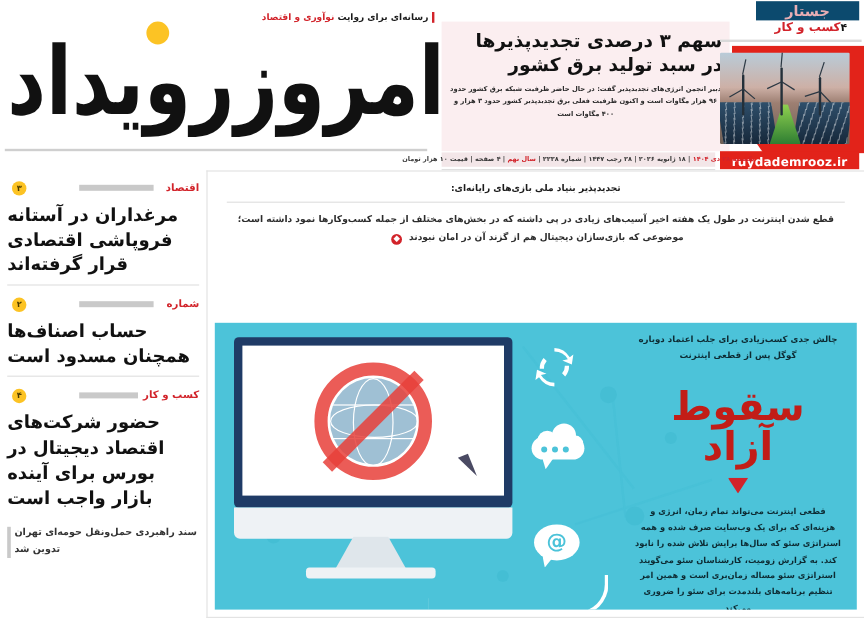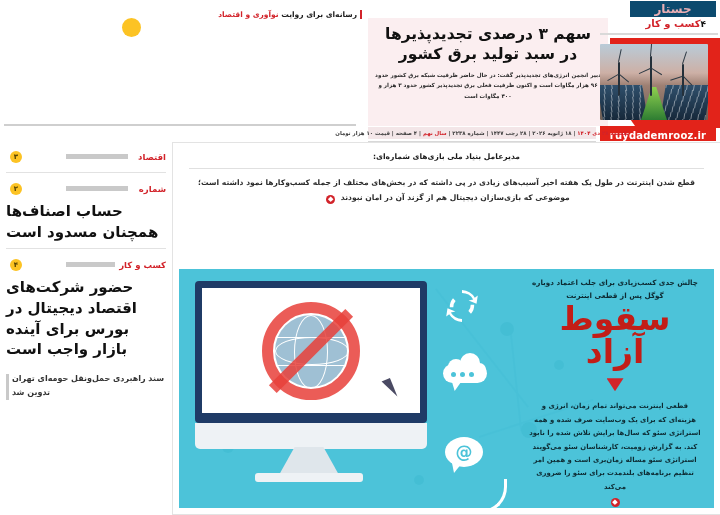--- a/index.html
+++ b/index.html
@@ -44,21 +44,21 @@
   }
 
   
   .top-story {
     position: absolute; left: 368px; top: 18px; width: 240px; height: 108px;
     background: #fbeef0;
     padding: 6px 6px 2px 6px;
   }
   .top-story h1 {
     font-size: 15.5px; line-height: 1.32; font-weight: bold; color: #111;
-    text-align: center; letter-spacing: -0.4px;
+    text-align: right; letter-spacing: -0.4px;
   }
   .top-story .deck {
     margin-top: 5px;
     font-size: 5.6px; line-height: 1.85; font-weight: bold; color: #2a2a2a;
     text-align: center;
   }
 
   
   .corner { position: absolute; left: 596px; top: 0px; width: 124px; height: 145px; }
   .jostar-bar {
@@ -262,21 +262,21 @@
   }
   .at-glyph {
     position: absolute; left: 0; top: 0; width: 38px; height: 30px; line-height: 30px;
     text-align: center; color: #4cc3d9; font-size: 17px; font-weight: bold;
   }
 
   
   .fcol { position: absolute; right: 10px; top: 8px; width: 178px; height: 100%; text-align: center; }
   .f-kicker { font-size: 7.2px; line-height: 1.75; font-weight: bold; color: #0d2b33; }
   .f-title {
-    margin-top: 0; font-size: 33px; font-weight: bold; color: #c21d17;
+    margin-top: 20px; font-size: 33px; font-weight: bold; color: #c21d17;
     letter-spacing: -1px; line-height: 1;
   }
   .f-arrow {
     margin: 10px auto 0; width: 17px; height: 13px; background: #d2232a;
     clip-path: polygon(0 0, 100% 0, 50% 100%);
   }
   .f-body {
     margin-top: 9px; font-size: 6.9px; line-height: 1.95; font-weight: bold; color: #0d2b33;
     text-align: center; padding: 0 2px;
   }
@@ -288,20 +288,24 @@
 </head>
 <body>
 
 <div id="page">
 
   <div id="header">
 
     <div class="masthead">
       <div class="tagline">
         <span>رسانه‌ای برای روایت </span><span class="accent">نوآوری و اقتصاد</span>
+      </div>
+      <div class="logo-wrap">
+        <span class="logo-text">رویداد</span>
+        <span class="logo-text red">امروز</span>
       </div>
       <div class="masthead-rule"></div>
     </div>
 
     <div class="top-story">
       <h1>
         <span>سهم ۳ درصدی تجدیدپذیرها</span><br>
         <span>در سبد تولید برق کشور</span>
       </h1>
       <div class="deck">دبیر انجمن انرژی‌های تجدیدپذیر گفت: در حال حاضر ظرفیت شبکه برق کشور حدود ۹۶ هزار مگاوات است و اکنون ظرفیت فعلی برق تجدیدپذیر کشور حدود ۳ هزار و ۴۰۰ مگاوات است</div>
@@ -364,20 +368,21 @@
   </div>
 
   <div id="sidebar">
 
     <div class="side-item">
       <div class="side-head">
         <div class="side-page">۳</div>
         <div class="side-catbar"></div>
         <div class="side-cat">اقتصاد</div>
       </div>
+      <div class="side-title">مرغداران در آستانه فروپاشی اقتصادی قرار گرفته‌اند</div>
       <div class="side-sep"></div>
     </div>
 
     <div class="side-item">
       <div class="side-head">
         <div class="side-page">۲</div>
         <div class="side-catbar"></div>
         <div class="side-cat">شماره</div>
       </div>
       <div class="side-title">حساب اصناف‌ها همچنان مسدود است</div>
@@ -390,21 +395,21 @@
         <div class="side-catbar"></div>
         <div class="side-cat">کسب و کار</div>
       </div>
       <div class="side-title">حضور شرکت‌های اقتصاد دیجیتال در بورس برای آینده بازار واجب است</div>
     </div>
 
     <div class="side-brief">سند راهبردی حمل‌ونقل حومه‌ای تهران تدوین شد</div>
   </div>
 
   <div id="main">
-    <div class="kicker">مدیرعامل بنیاد ملی بازی‌های شماره‌ای:</div>
+    <div class="kicker">تجدیدپذیر بنیاد ملی بازی‌های رایانه‌ای:</div>
     <div class="main-rule"></div>
     <div class="main-lead">
       <span>قطع شدن اینترنت در طول یک هفته اخیر آسیب‌های زیادی در پی داشته که در بخش‌های مختلف از جمله کسب‌وکارها نمود داشته است؛ موضوعی که بازی‌سازان دیجیتال هم از گزند آن در امان نبودند</span>
       <span class="lead-dot">◆</span>
     </div>
 
     <div class="feature">
       <div class="netbg">
         <div class="netline" style="left:6%;top:14%;width:120px;transform:rotate(28deg);"></div>
         <div class="netline" style="left:18%;top:62%;width:140px;transform:rotate(-34deg);"></div>

